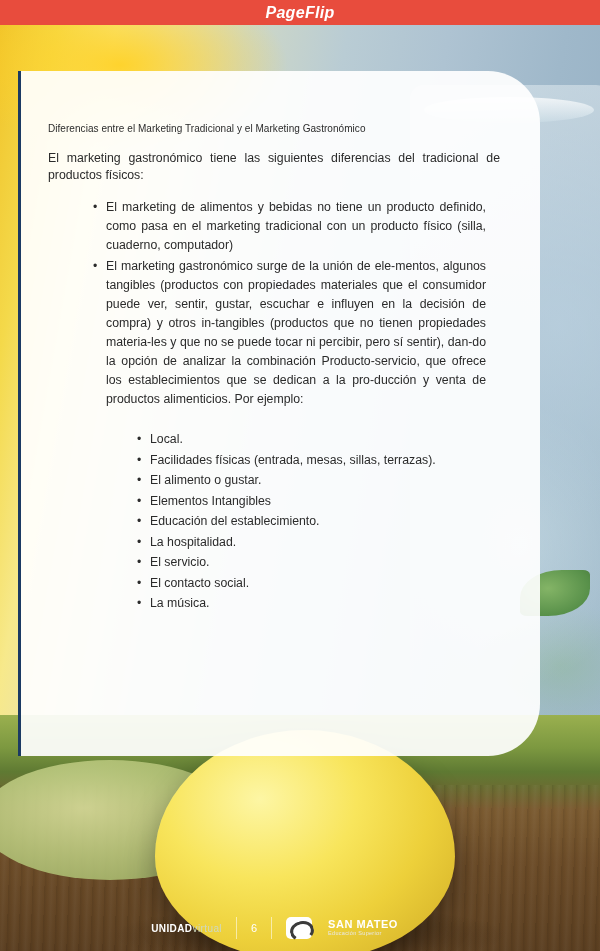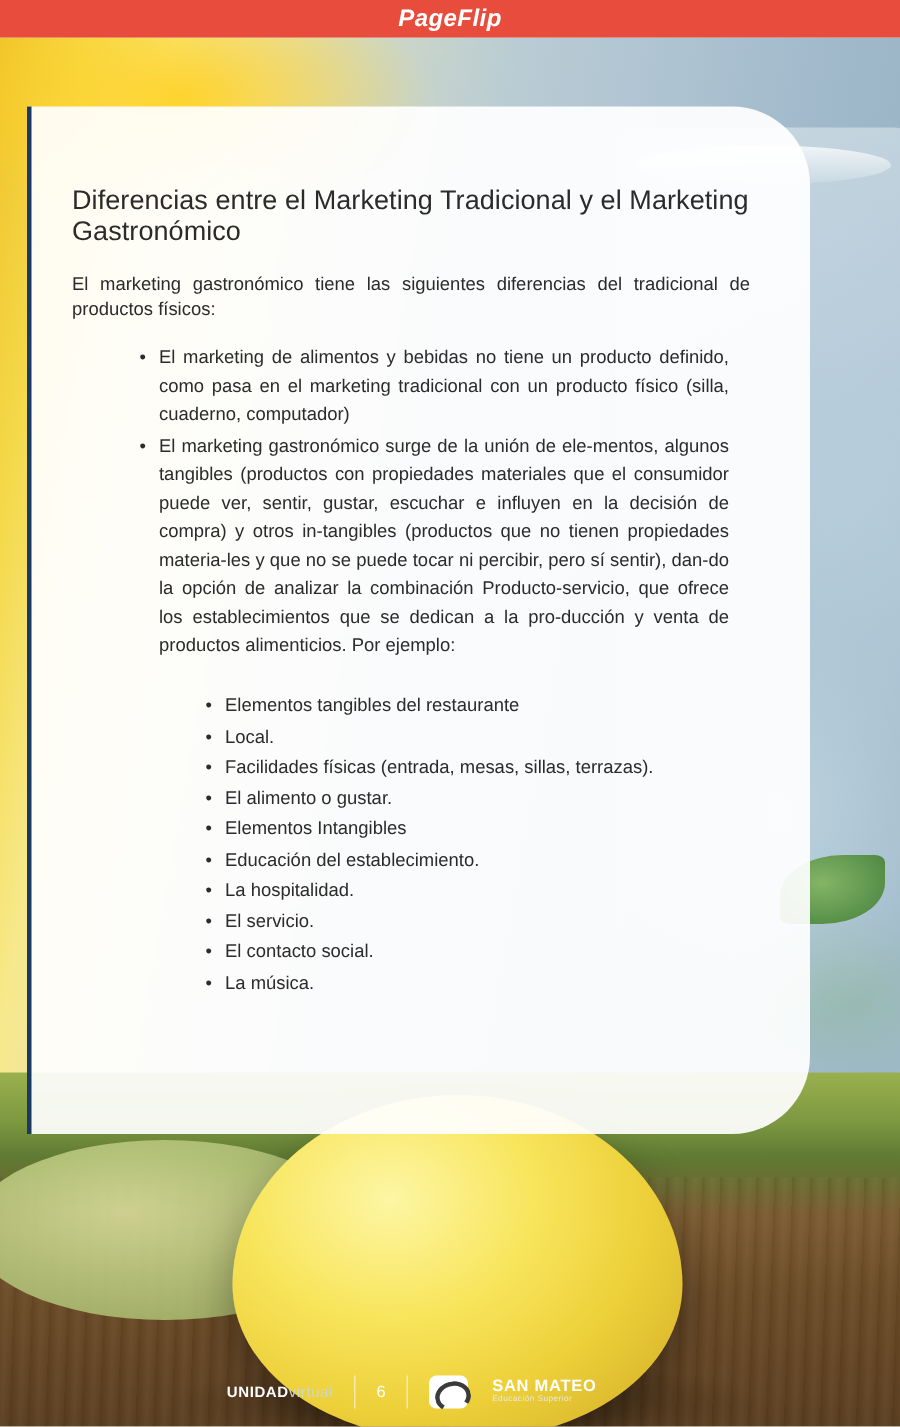--- a/index.html
+++ b/index.html
@@ -166,21 +166,21 @@
   }
 
   .card-inner {
     position: absolute;
     top: 0; left: 0;
     width: 522px; height: 685px;
     padding: 52px 40px 30px 30px;
   }
 
   .doc-title {
-    font-size: 18px;
+    font-size: 10px;
     color: #2b2b2b;
     margin: 0 0 16px 0;
     letter-spacing: 0.05px;
   }
   .doc-para {
     font-size: 12.3px;
     color: #2b2b2b;
     line-height: 17px;
     margin: 0 0 14px 0;
     text-align: justify;
@@ -328,21 +328,20 @@
       <p class="doc-title">Diferencias entre el Marketing Tradicional y el Marketing Gastronómico</p>
 
       <p class="doc-para">El marketing gastronómico tiene las siguientes diferencias del tradicional de productos físicos:</p>
 
       <ul class="level1">
         <li>El marketing de alimentos y bebidas no tiene un producto definido, como pasa en el marketing tradicional con un producto físico (silla, cuaderno, computador)</li>
         <li>El marketing gastronómico surge de la unión de ele-mentos, algunos tangibles (productos con propiedades materiales que el consumidor puede ver, sentir, gustar, escuchar e influyen en la decisión de compra) y otros in-tangibles (productos que no tienen propiedades materia-les y que no se puede tocar ni percibir, pero sí sentir), dan-do la opción de analizar la combinación Producto-servicio, que ofrece los establecimientos que se dedican a la pro-ducción y venta de productos alimenticios. Por ejemplo:</li>
       </ul>
 
       <ul class="level2">
-        <li>Elementos tangibles del restaurante</li>
         <li>Local.</li>
         <li>Facilidades físicas (entrada, mesas, sillas, terrazas).</li>
         <li>El alimento o gustar.</li>
         <li>Elementos Intangibles</li>
         <li>Educación del establecimiento.</li>
         <li>La hospitalidad.</li>
         <li>El servicio.</li>
         <li>El contacto social.</li>
         <li>La música.</li>
       </ul>

